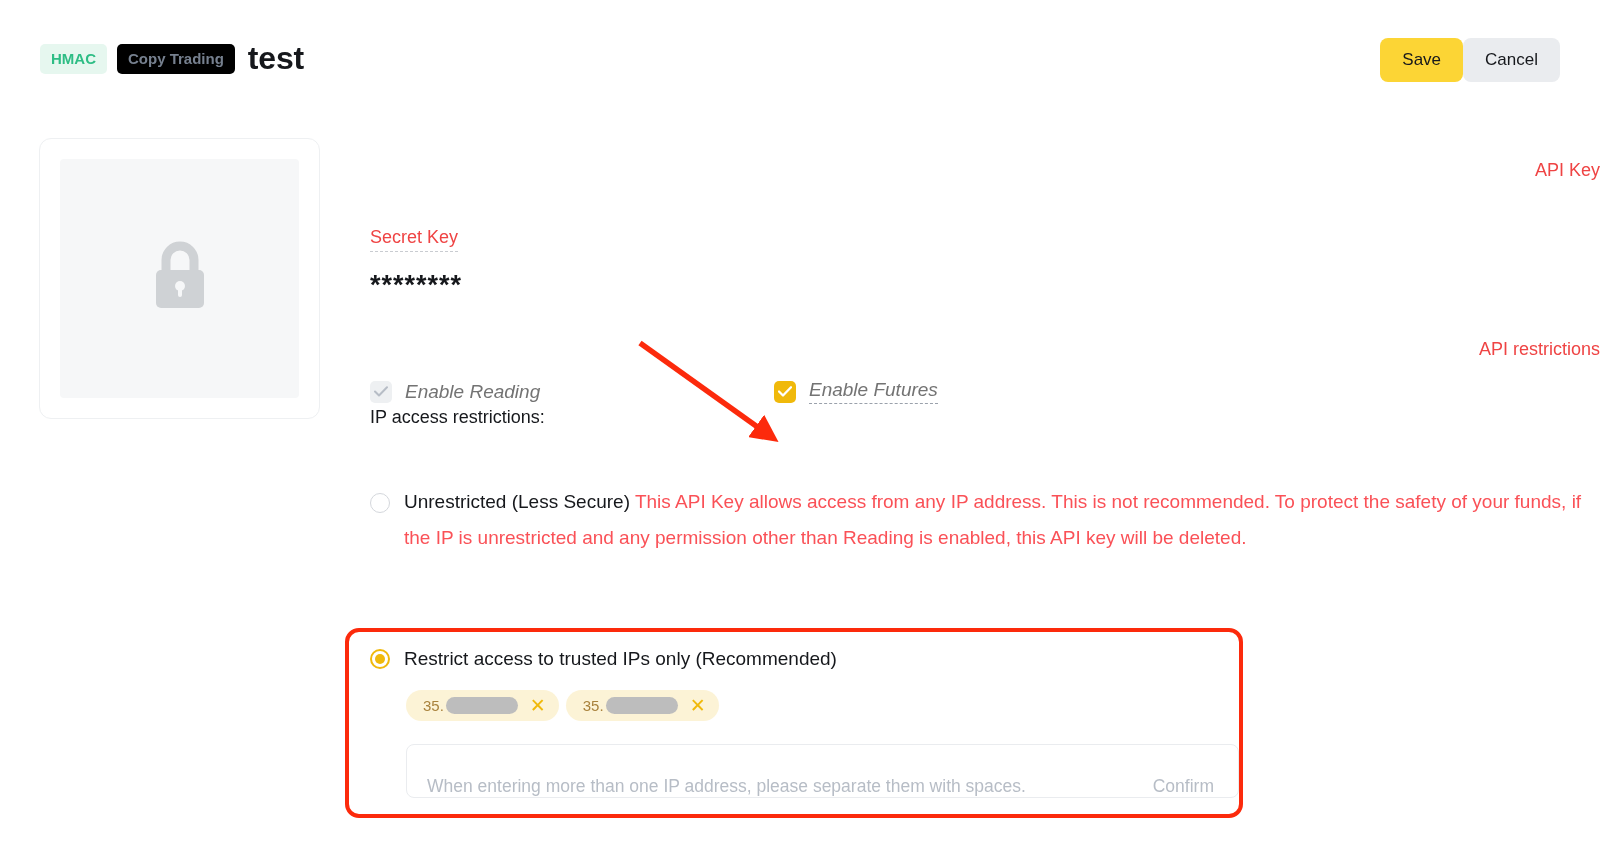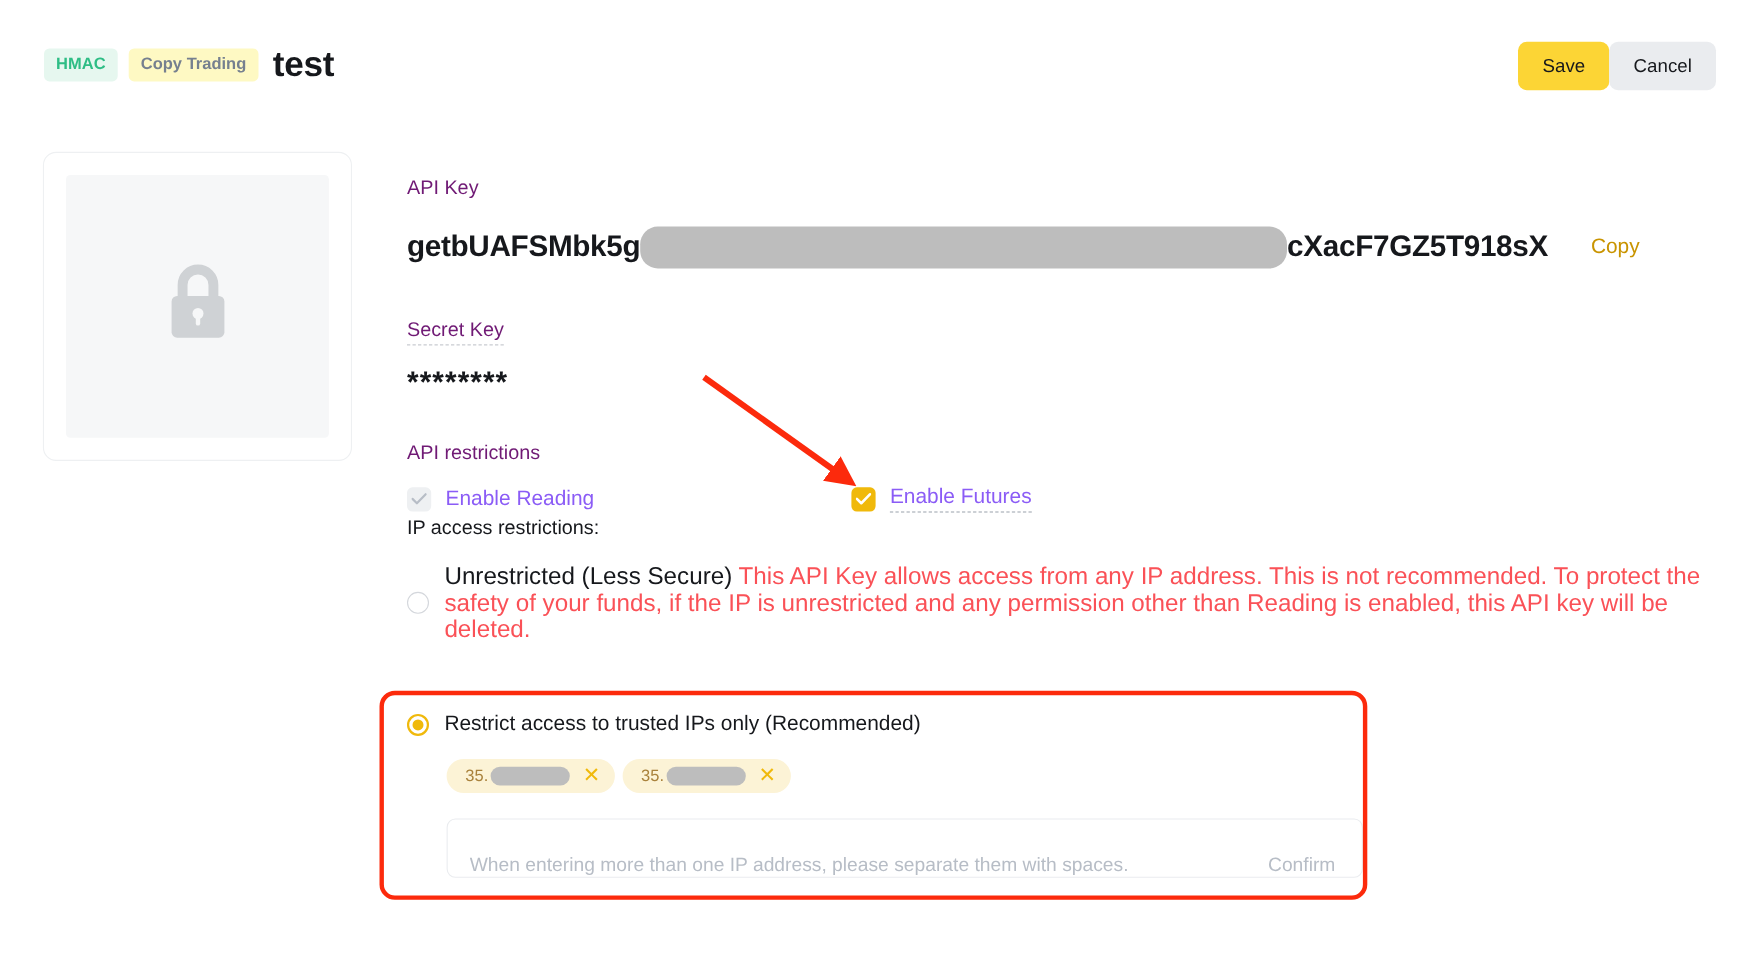--- a/index.html
+++ b/index.html
@@ -36,21 +36,21 @@
     padding: 7px 11px 8px;
     border-radius: 5px;
     font-weight: 700;
     white-space: nowrap;
   }
   .tag-hmac {
     background: #e6f7ef;
     color: #2ebd85;
   }
   .tag-copytrading {
-    background: #fef9c3;
+    background: #000000;
     color: #76808f;
   }
   .key-title {
     font-size: 32px;
     font-weight: bold;
     color: #16181c;
     letter-spacing: -0.2px;
     margin-left: 3px;
   }
 
@@ -108,22 +108,23 @@
   
   .form {
     position: absolute;
     left: 370px;
     top: 160px;
     right: 0;
   }
 
   .field-label {
     font-size: 18px;
-    color: #701a75;
+    color: #ef4444;
     line-height: 1.2;
+    text-align: right;
   }
   .field-label.dashed {
     display: inline-block;
     border-bottom: 1.5px dashed #c9ccd1;
     padding-bottom: 3px;
   }
 
   .apikey-row {
     display: flex;
     align-items: center;
@@ -182,23 +183,24 @@
     border-radius: 5px;
     display: inline-flex;
     align-items: center;
     justify-content: center;
     flex: none;
   }
   .cb-disabled { background: #eef0f2; }
   .cb-checked { background: #f0b90b; }
   .cb-label {
     font-size: 19px;
-    color: #8b5cf6;
+    color: #737373;
     margin-left: 13px;
     white-space: nowrap;
+    font-style: italic;
   }
   .cb-label.dashed-underline {
     border-bottom: 1.5px dashed #9aa1ab;
     padding-bottom: 3px;
     line-height: 1.05;
   }
   .futures-group {
     position: absolute;
     left: 404px;
     display: flex;
@@ -230,22 +232,23 @@
   }
   .radio-on::after {
     content: "";
     width: 10px;
     height: 10px;
     border-radius: 50%;
     background: #f0b90b;
   }
   .radio-text {
     margin-left: 14px;
-    font-size: 22px;
-    line-height: 24px;
+    font-size: 19px;
+    line-height: 36px;
+    margin-top: 34px;
   }
   .unrestricted-title { color: #16181c; }
   .warn { color: #fa5157; }
 
   
   .highlight-box {
     position: absolute;
     left: 345px;
     top: 628px;
     width: 898px;
@@ -372,26 +375,20 @@
         <circle cx="32" cy="46" r="5" fill="#f6f7f8"></circle>
         <rect x="30" y="46" width="4" height="11" rx="2" fill="#f6f7f8"></rect>
       </svg>
     </span>
   </div>
 </div>
 
 <div class="form">
 
   <div class="field-label">API Key</div>
-  <div class="apikey-row">
-    <span class="apikey-text">getbUAFSMbk5g</span>
-    <span class="redact redact-apikey"></span>
-    <span class="apikey-text">cXacF7GZ5T918sX</span>
-    <span class="copy-link">Copy</span>
-  </div>
 
   <div class="secret-label-wrap">
     <span class="field-label dashed">Secret Key</span>
   </div>
   <div class="secret-value">********</div>
 
   <div class="field-label restrictions-label">API restrictions</div>
 
   <div class="checkbox-row">
     <span class="cb cb-disabled">

